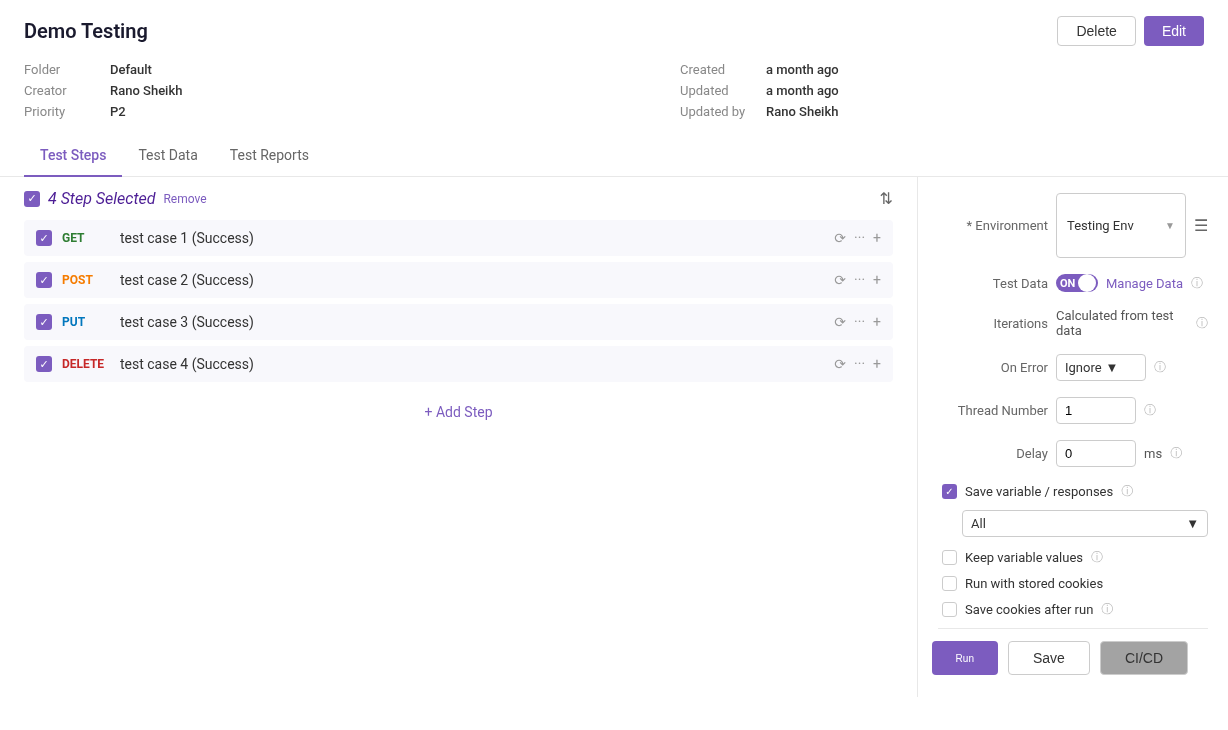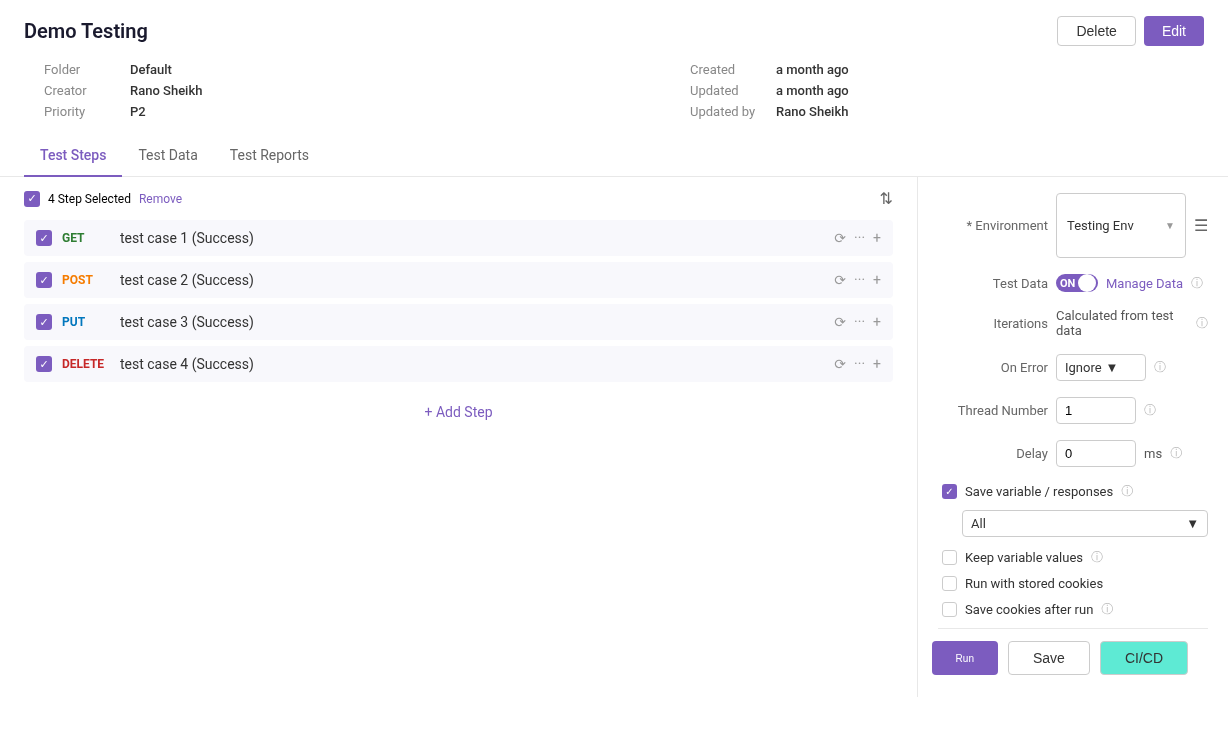--- a/index.html
+++ b/index.html
@@ -4,40 +4,40 @@
   <style>
     * { box-sizing: border-box; margin: 0; padding: 0; }
     body { font-family: -apple-system, BlinkMacSystemFont, 'Segoe UI', Roboto, sans-serif; font-size: 14px; color: #333; background: #fff; }
 
     .header { display: flex; align-items: center; justify-content: space-between; padding: 16px 24px 8px; }
     .header-title { font-size: 20px; font-weight: 600; color: #1a1a2e; }
     .header-actions { display: flex; gap: 8px; }
     .btn-delete { padding: 6px 18px; border: 1px solid #ccc; border-radius: 4px; background: #fff; cursor: pointer; font-size: 14px; color: #333; }
     .btn-edit { padding: 6px 18px; border: none; border-radius: 4px; background: #7c5cbf; color: #fff; cursor: pointer; font-size: 14px; font-weight: 500; }
 
-    .meta-section { display: flex; padding: 8px 24px 16px; gap: 12px; margin-left: 20px; }
+    .meta-section { display: flex; padding: 8px 24px 16px; gap: 12px; }
     .meta-left { flex: 1; display: flex; flex-direction: column; gap: 6px; }
     .meta-right { flex: 1; display: flex; flex-direction: column; gap: 6px; padding-left: 120px; }
     .meta-row { display: flex; gap: 16px; align-items: center; }
     .meta-label { color: #888; min-width: 70px; font-size: 13px; }
     .meta-value { color: #333; font-weight: 500; font-size: 13px; }
 
     .tabs { display: flex; padding: 0 24px; border-bottom: 1px solid #e8e8e8; margin-bottom: 0; }
     .tab { padding: 12px 16px; cursor: pointer; font-size: 14px; color: #666; border-bottom: 2px solid transparent; margin-bottom: -1px; }
     .tab.active { color: #7c5cbf; border-bottom: 2px solid #7c5cbf; font-weight: 500; }
 
     .content { display: flex; height: calc(730px - 210px); }
 
     .left-panel { flex: 1; padding: 0 24px; border-right: 1px solid #e8e8e8; overflow-y: auto; }
 
     .step-header { display: flex; align-items: center; justify-content: space-between; padding: 12px 0; }
     .step-header-left { display: flex; align-items: center; gap: 8px; }
     .checkbox-blue { width: 16px; height: 16px; background: #7c5cbf; border-radius: 3px; display: flex; align-items: center; justify-content: center; flex-shrink: 0; }
     .checkbox-blue::after { content: '✓'; color: white; font-size: 11px; }
-    .selected-text { font-size: 12px; color: #000000; }
+    .selected-text { font-size: 16px; color: #4c1d95; font-style: italic; }
     .remove-link { color: #7c5cbf; cursor: pointer; font-size: 12px; }
     .sort-icon { color: #666; cursor: pointer; font-size: 16px; }
 
     .step-row { display: flex; align-items: center; background: #f8f8fc; border-radius: 4px; padding: 10px 12px; margin-bottom: 6px; gap: 10px; }
     .step-checkbox { width: 16px; height: 16px; background: #7c5cbf; border-radius: 3px; display: flex; align-items: center; justify-content: center; flex-shrink: 0; }
     .step-checkbox::after { content: '✓'; color: white; font-size: 11px; }
     .method-badge { font-size: 12px; font-weight: 700; min-width: 48px; }
     .method-get { color: #2e7d32; }
     .method-post { color: #f57c00; }
     .method-put { color: #0277bd; }
@@ -74,21 +74,21 @@
 
     .checkbox-row { display: flex; align-items: center; gap: 8px; margin-bottom: 10px; padding-left: 0; }
     .checkbox-regular { width: 15px; height: 15px; border: 1px solid #ccc; border-radius: 3px; background: #fff; cursor: pointer; flex-shrink: 0; }
     .checkbox-checked { width: 15px; height: 15px; background: #7c5cbf; border-radius: 3px; display: flex; align-items: center; justify-content: center; cursor: pointer; flex-shrink: 0; }
     .checkbox-checked::after { content: '✓'; color: white; font-size: 10px; }
     .checkbox-label { font-size: 13px; color: #333; }
 
     .bottom-actions { display: flex; justify-content: flex-end; gap: 10px; padding: 12px 20px; border-top: 1px solid #e8e8e8; margin-top: 8px; }
     .btn-run { padding: 8px 24px; background: #7c5cbf; color: white; border: none; border-radius: 4px; cursor: pointer; font-size: 10px; font-weight: 500; }
     .btn-save { padding: 8px 24px; background: #fff; color: #333; border: 1px solid #ccc; border-radius: 4px; cursor: pointer; font-size: 14px; }
-    .btn-cicd { padding: 8px 24px; background: #5eead4; color: #333; border: 1px solid #ccc; border-radius: 4px; cursor: pointer; font-size: 14px; }
+    .btn-cicd { padding: 8px 24px; background: #a3a3a3; color: #333; border: 1px solid #ccc; border-radius: 4px; cursor: pointer; font-size: 14px; }
 
     .on-label { font-size: 11px; font-weight: 700; color: white; position: absolute; left: 4px; z-index: 1; }
   </style>
 </head>
 <body>
 
 <div class="header">
   <span class="header-title">Demo Testing</span>
   <div class="header-actions">
     <button class="btn-delete">Delete</button>

